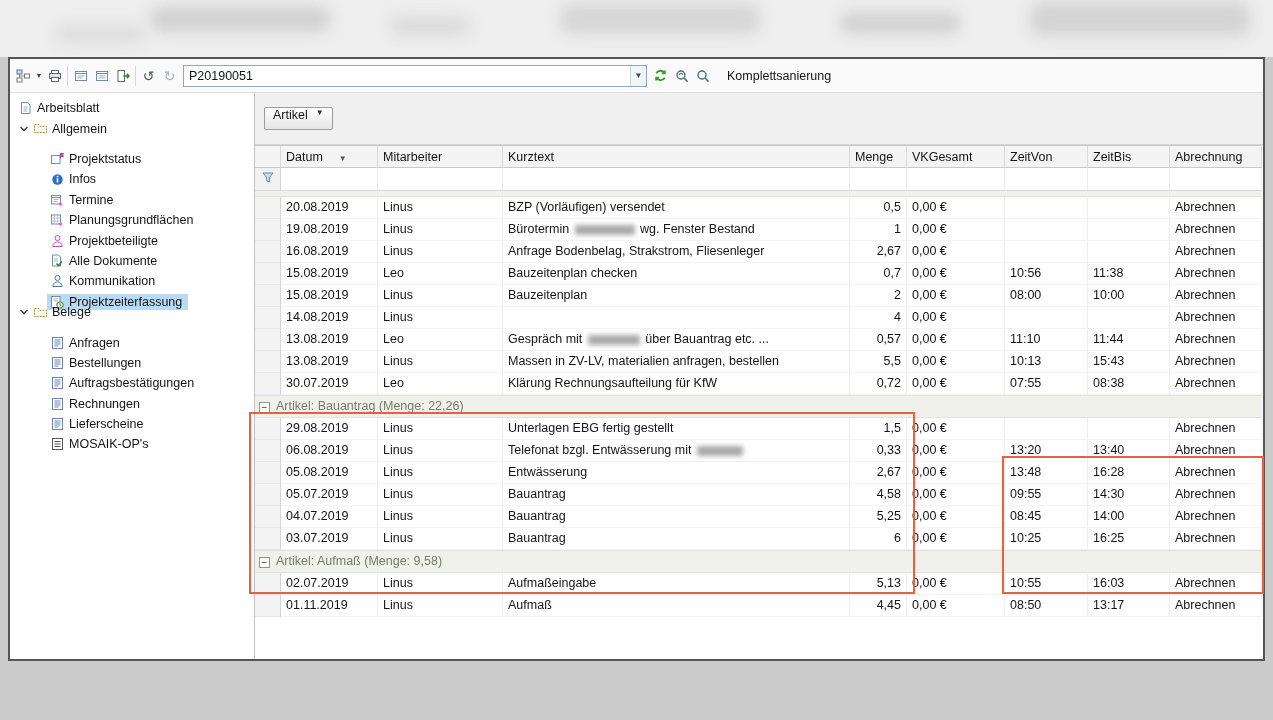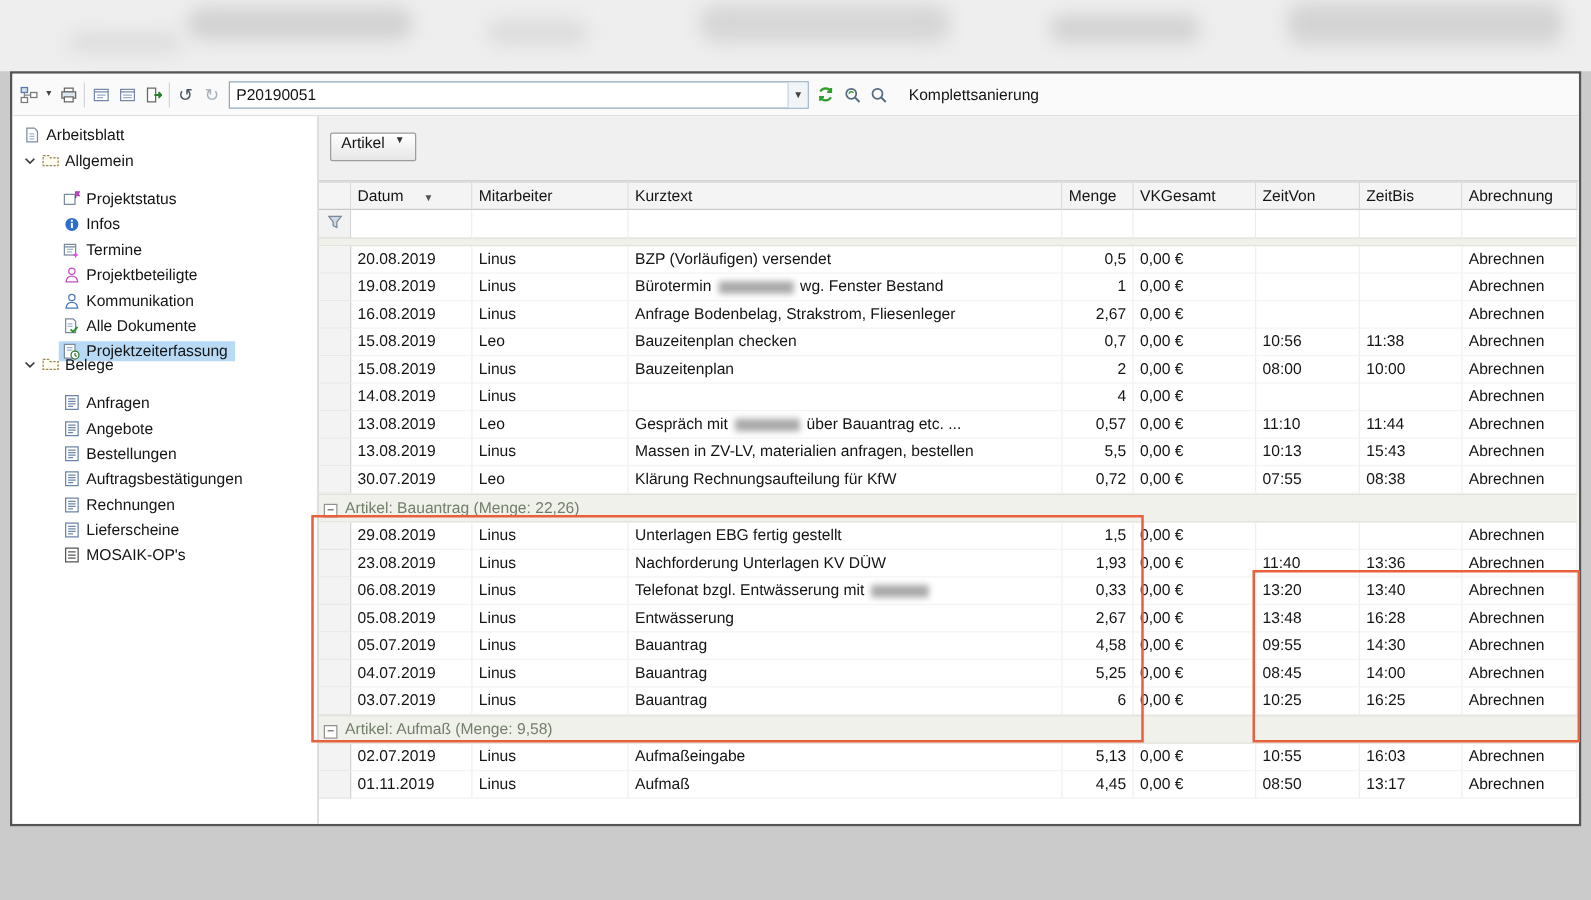--- a/index.html
+++ b/index.html
@@ -227,49 +227,61 @@
                 <path d="M3.5 6.5h5M3.5 8.5h4" stroke="#9fb6d4"></path>
                 <path d="M10.5 8.5l.8 1.7 1.7.8-1.7.8-.8 1.7-.8-1.7-1.7-.8 1.7-.8Z" fill="#e04fe0"></path>
               </svg>
             </span>
             <span class="tlabel">Termine</span>
           </span>
         </div>
         <div class="titem child">
           <span class="row-inner">
             <span class="ticon">
+              <svg width="14" height="14" viewBox="0 0 14 14">
+                <rect x="1.5" y="2" width="9" height="9" fill="#fff" stroke="#7a8aa0"></rect>
+                <path d="M1.5 5h9M1.5 8h9M4.5 2v9M7.5 2v9" stroke="#b9c6d8"></path>
+                <path d="M10.5 8.5l.8 1.7 1.7.8-1.7.8-.8 1.7-.8-1.7-1.7-.8 1.7-.8Z" fill="#e04fe0"></path>
+              </svg>
+            </span>
+            <span class="tlabel">Planungsgrundflächen</span>
+          </span>
+        </div>
+        <div class="titem child">
+          <span class="row-inner">
+            <span class="ticon">
               <svg width="13" height="14" viewBox="0 0 13 14">
                 <circle cx="6.5" cy="4" r="2.5" fill="#fff" stroke="#c050c0"></circle>
                 <path d="M1.8 12.5c.4-3.2 2.2-4.6 4.7-4.6s4.3 1.4 4.7 4.6Z" fill="#fff" stroke="#c050c0"></path>
               </svg>
             </span>
             <span class="tlabel">Projektbeteiligte</span>
-          </span>
-        </div>
-        <div class="titem child">
-          <span class="row-inner">
-            <span class="ticon">
-              <svg width="13" height="14" viewBox="0 0 13 14">
-                <circle cx="6.5" cy="4" r="2.5" fill="#fff" stroke="#4a7ab5"></circle>
-                <path d="M1.8 12.5c.4-3.2 2.2-4.6 4.7-4.6s4.3 1.4 4.7 4.6Z" fill="#fff" stroke="#4a7ab5"></path>
-              </svg>
-            </span>
-            <span class="tlabel">Kommunikation</span>
           </span>
         </div>
         <div class="titem child">
           <span class="row-inner">
             <span class="ticon">
               <svg width="14" height="14" viewBox="0 0 14 14">
                 <path d="M2.5 1h6l2 2v9h-8Z" fill="#fff" stroke="#7a8aa0"></path>
                 <path d="M4 5h4M4 7h4" stroke="#9fb6d4"></path>
                 <path d="M6.5 9.5l2 2 3.5-4" fill="none" stroke="#2a8f2a" stroke-width="1.6"></path>
               </svg>
             </span>
             <span class="tlabel">Alle Dokumente</span>
+          </span>
+        </div>
+        <div class="titem child">
+          <span class="row-inner">
+            <span class="ticon">
+              <svg width="13" height="14" viewBox="0 0 13 14">
+                <circle cx="6.5" cy="4" r="2.5" fill="#fff" stroke="#4a7ab5"></circle>
+                <path d="M1.8 12.5c.4-3.2 2.2-4.6 4.7-4.6s4.3 1.4 4.7 4.6Z" fill="#fff" stroke="#4a7ab5"></path>
+              </svg>
+            </span>
+            <span class="tlabel">Kommunikation</span>
           </span>
         </div>
         <div class="titem child sel">
           <span class="row-inner">
             <span class="ticon">
               <svg width="14" height="14" viewBox="0 0 14 14">
                 <rect x="1.5" y="1.5" width="8.5" height="11" fill="#fff" stroke="#7a8aa0"></rect>
                 <path d="M3.5 4h4.5M3.5 6h4.5" stroke="#9fb6d4"></path>
                 <circle cx="10" cy="10" r="3.2" fill="#fff" stroke="#2a7d2a"></circle>
                 <path d="M10 8.3v1.9l1.3 1" fill="none" stroke="#2a7d2a"></path>
@@ -293,31 +305,20 @@
         </div>
         <div class="titem child">
           <span class="row-inner">
             <span class="ticon">
               <svg width="13" height="14" viewBox="0 0 13 14">
                 <rect x="1.5" y="1.5" width="10" height="11" fill="#fff" stroke="#6b85a8"></rect>
                 <path d="M3.5 4h6M3.5 6h6M3.5 8h6M3.5 10h4" stroke="#6b85a8"></path>
               </svg>
             </span>
             <span class="tlabel">Anfragen</span>
-          </span>
-        </div>
-        <div class="titem child">
-          <span class="row-inner">
-            <span class="ticon">
-              <svg width="13" height="14" viewBox="0 0 13 14">
-                <rect x="1.5" y="1.5" width="10" height="11" fill="#fff" stroke="#6b85a8"></rect>
-                <path d="M3.5 4h6M3.5 6h6M3.5 8h6M3.5 10h4" stroke="#6b85a8"></path>
-              </svg>
-            </span>
-            <span class="tlabel">Angebote</span>
           </span>
         </div>
         <div class="titem child">
           <span class="row-inner">
             <span class="ticon">
               <svg width="13" height="14" viewBox="0 0 13 14">
                 <rect x="1.5" y="1.5" width="10" height="11" fill="#fff" stroke="#6b85a8"></rect>
                 <path d="M3.5 4h6M3.5 6h6M3.5 8h6M3.5 10h4" stroke="#6b85a8"></path>
               </svg>
             </span>
@@ -525,31 +526,20 @@
                 <td>Linus</td>
                 <td><span>Unterlagen EBG fertig gestellt</span></td>
                 <td class="num">1,5</td>
                 <td>0,00 €</td>
                 <td></td>
                 <td></td>
                 <td>Abrechnen</td>
               </tr>
               <tr class="drow">
                 <td class="indcell"></td>
-                <td>23.08.2019</td>
-                <td>Linus</td>
-                <td><span>Nachforderung Unterlagen KV DÜW</span></td>
-                <td class="num">1,93</td>
-                <td>0,00 €</td>
-                <td>11:40</td>
-                <td>13:36</td>
-                <td>Abrechnen</td>
-              </tr>
-              <tr class="drow">
-                <td class="indcell"></td>
                 <td>06.08.2019</td>
                 <td>Linus</td>
                 <td><span>Telefonat bzgl. Entwässerung mit </span><span class="redacted" style="width:46px"></span></td>
                 <td class="num">0,33</td>
                 <td>0,00 €</td>
                 <td>13:20</td>
                 <td>13:40</td>
                 <td>Abrechnen</td>
               </tr>
               <tr class="drow">

